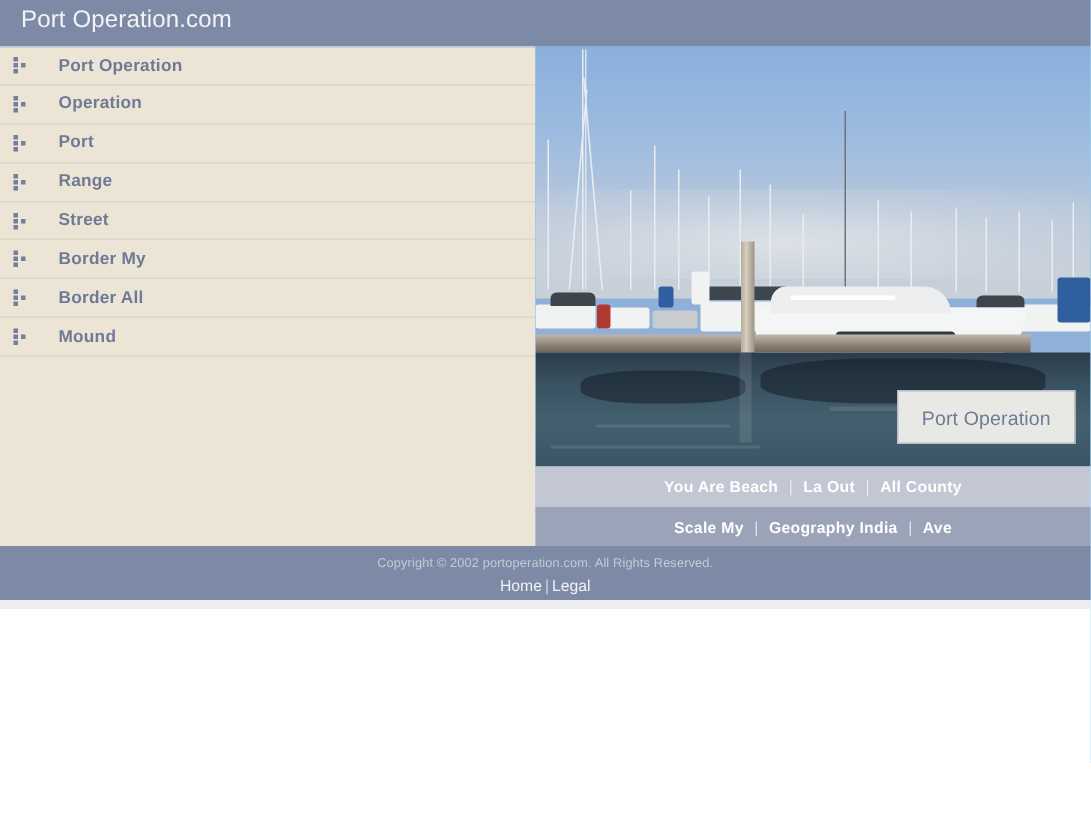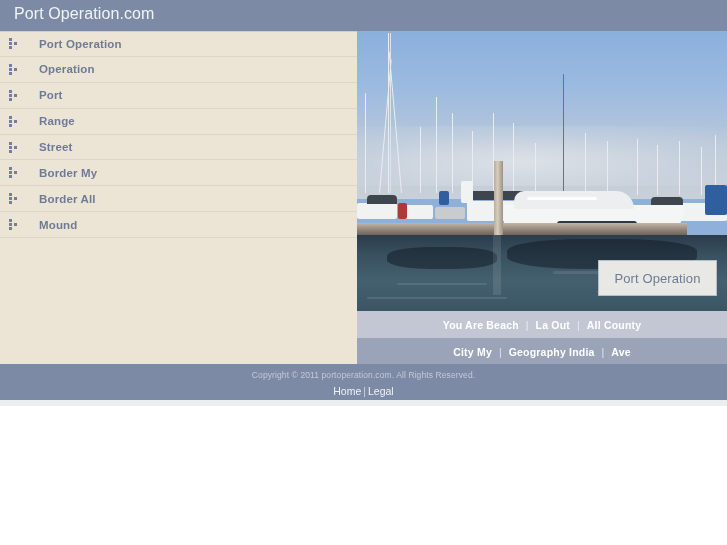--- a/index.html
+++ b/index.html
@@ -482,32 +482,32 @@
 
       <div class="navstrip one">
         <a>You Are Beach</a>
         <span class="sep">|</span>
         <a>La Out</a>
         <span class="sep">|</span>
         <a>All County</a>
       </div>
 
       <div class="navstrip two">
-        <a>City My</a>
+        <a>Scale My</a>
         <span class="sep">|</span>
         <a>Geography India</a>
         <span class="sep">|</span>
         <a>Ave</a>
       </div>
 
     </div>
   </div>
 
   <div class="footer">
-    <p class="copyright">Copyright © 2011 portoperation.com. All Rights Reserved.</p>
+    <p class="copyright">Copyright © 2002 portoperation.com. All Rights Reserved.</p>
     <p class="footlinks">
       <a>Home</a><span class="sep">|</span><a>Legal</a>
     </p>
   </div>
 
   <div class="belowfold">
     <div class="strip"></div>
   </div>
 
 </div>

